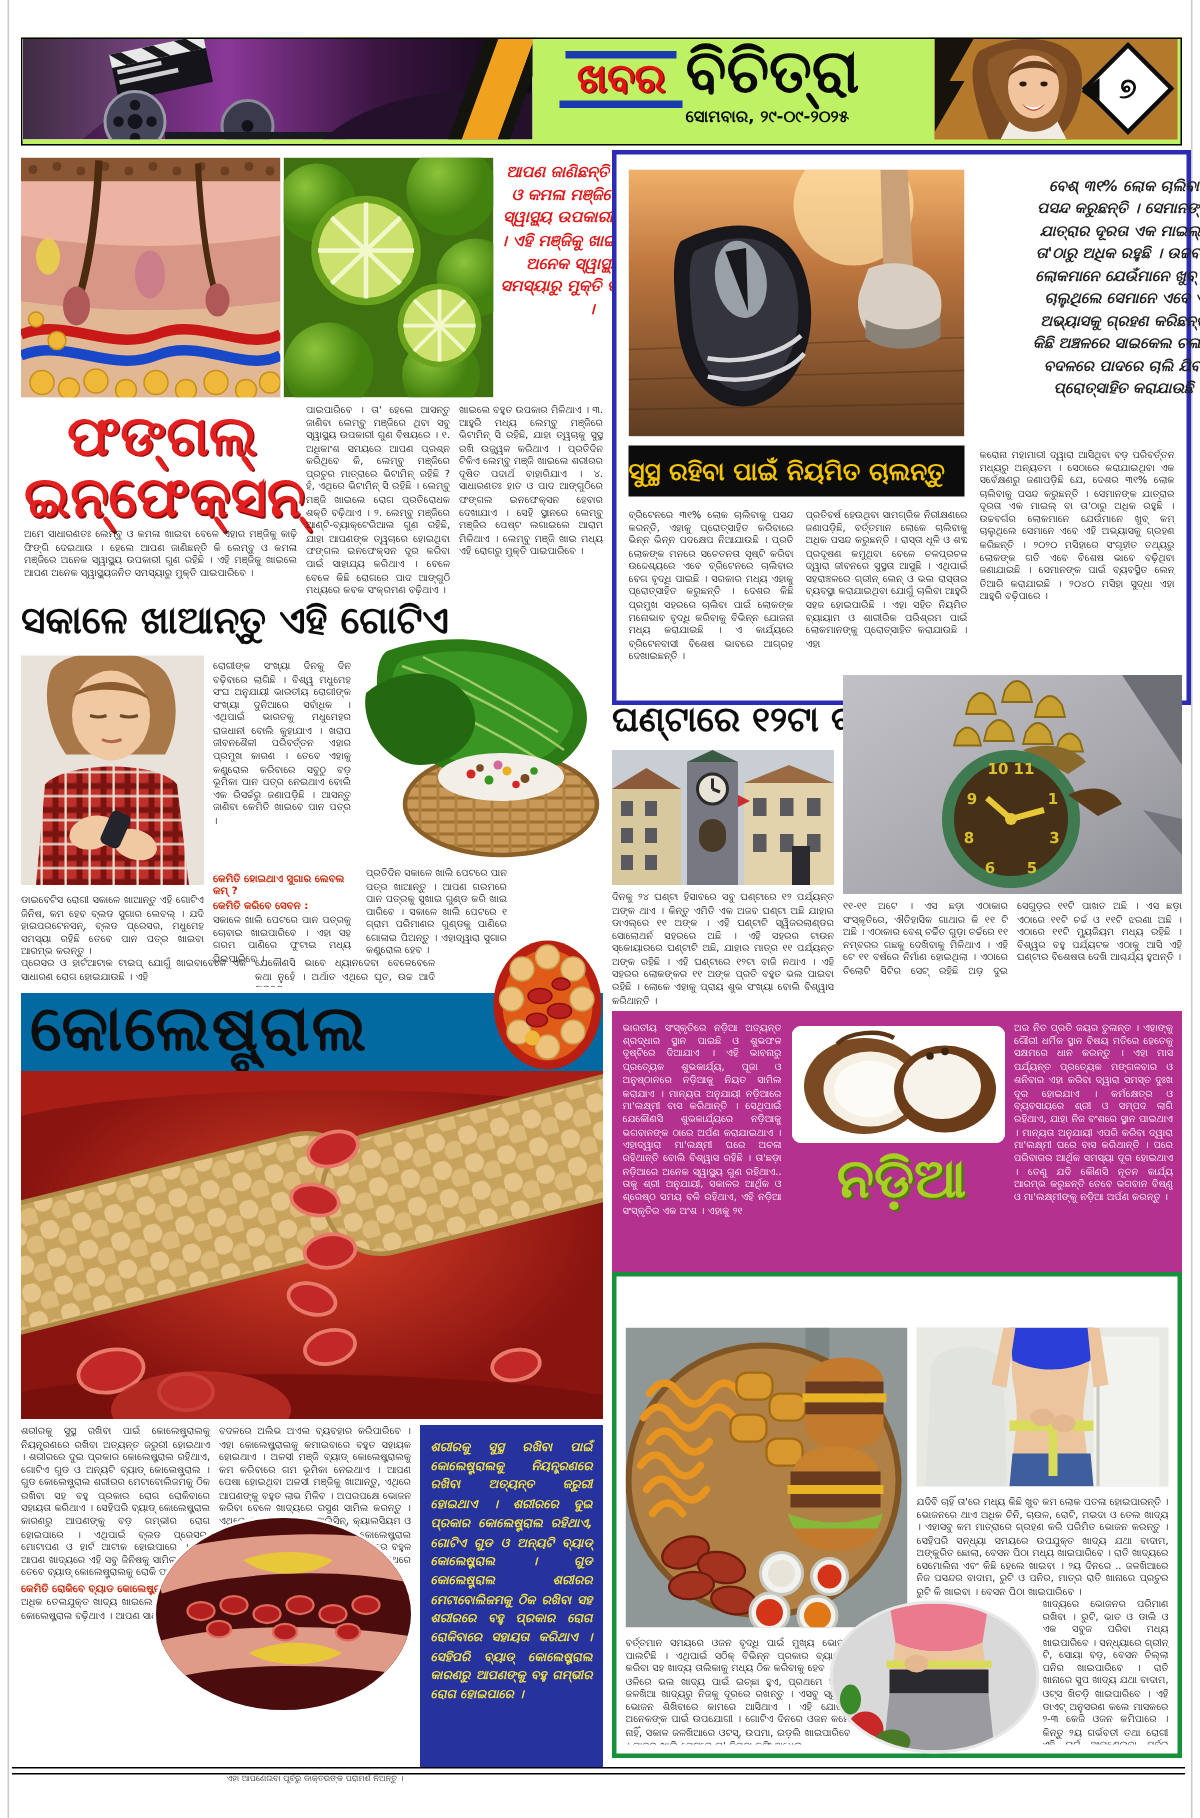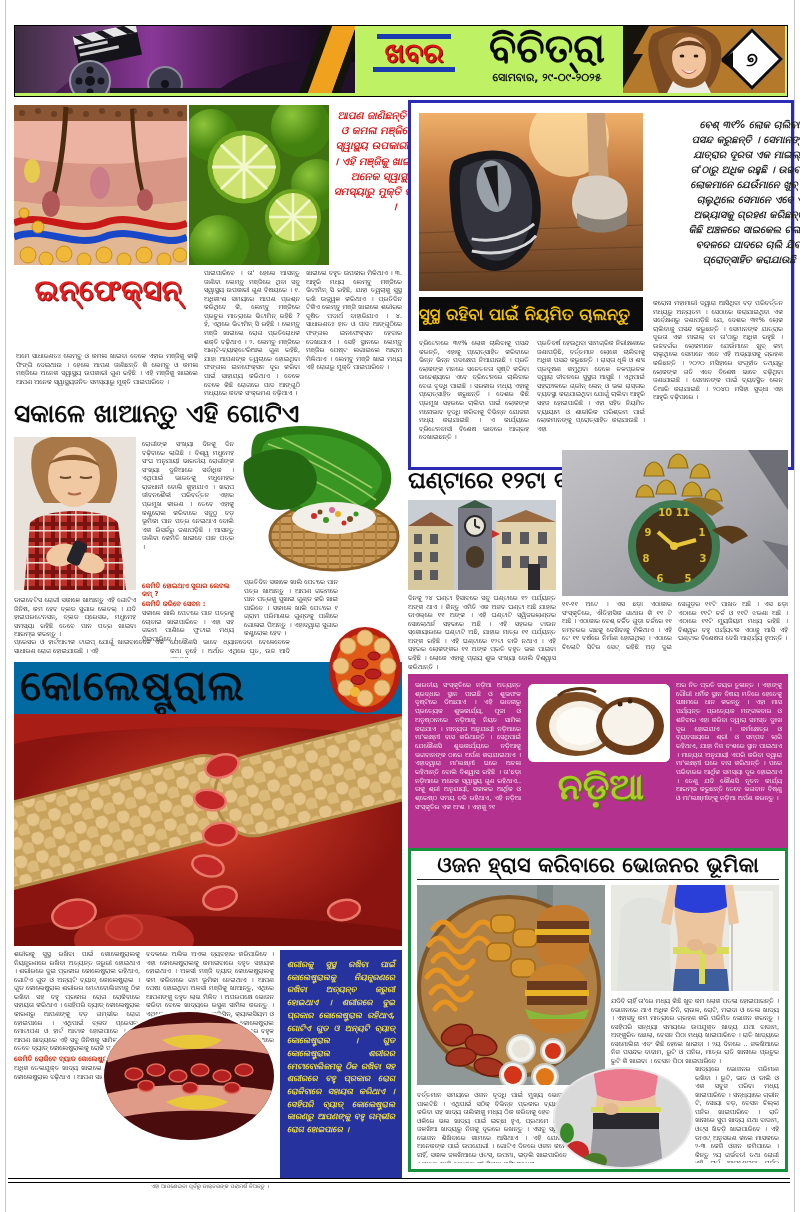--- a/index.html
+++ b/index.html
@@ -77,21 +77,21 @@
       <div class="stripe" style="left:305px;width:24px;background:#f0a21e;"></div>
       <div class="stripe" style="left:329px;width:8px;background:#14140f;"></div>
     </div>
 
     <div class="abs" style="left:356px;top:8px;width:86px;text-align:center;">
       <div style="height:5px;background:#1a3ab0;margin:0 6px;"></div>
       <div style="font-size:27px;font-weight:bold;color:#e01414;line-height:1.05;text-shadow:1px 1px 0 #7a0808;">ଖବର</div>
       <div style="height:5px;background:#1a3ab0;margin:0 2px;"></div>
     </div>
 
-    <div class="abs" style="left:442px;top:0;width:180px;text-align:center;">
+    <div class="abs" style="left:442px;top:0;width:180px;text-align:left;">
       <div style="font-size:40px;font-weight:bold;color:#0a0a0a;line-height:1.1;">ବିଚିତ୍ରା</div>
       <div style="font-size:11px;font-weight:bold;color:#0a0a0a;margin-top:1px;">ସୋମବାର, ୨୯-୦୯-୨୦୨୫</div>
     </div>
 
     <div class="img" style="left:608px;top:0;width:162px;height:67px;background:#b5792b;">
       <svg viewBox="0 0 162 67" preserveAspectRatio="none">
         <rect width="162" height="67" fill="#b5792b"></rect>
         <path d="M0,0 L26,0 L10,28 L20,28 L0,62 Z" fill="#16120c"></path>
         <path d="M30,8 C55,-6 95,-2 98,22 C100,40 92,60 80,67 L36,67 C28,45 20,20 30,8 Z" fill="#7a4a22"></path>
         <path d="M36,14 C50,2 84,4 88,24 C90,40 84,56 76,64 L60,67 C46,56 32,30 36,14 Z" fill="#8f5a2a"></path>
@@ -185,21 +185,22 @@
             <path d="M87,95 L121,129"></path>
             <path d="M121,95 L87,129"></path>
           </g>
         <circle cx="104" cy="112" r="3" fill="#f2f7cc"></circle>
       </g>
     </svg>
   </div>
   <div class="abs kicker" style="left:333px;top:108px;width:122px;">ଆପଣ ଜାଣିଛନ୍ତି କି ଲେମ୍ବୁ ଓ କମଳା ମଞ୍ଜିରେ ଅନେକ ସ୍ୱାସ୍ଥ୍ୟ ଉପକାରୀ ଗୁଣ ରହିଛି । ଏହି ମଞ୍ଜିକୁ ଖାଇଲେ ଆପଣ ଅନେକ ସ୍ୱାସ୍ଥ୍ୟଜନିତ ସମସ୍ୟାରୁ ମୁକ୍ତି ପାଇପାରିବେ ।</div>
 
   <div class="abs" style="left:16px;top:272px;width:184px;text-align:center;">
-    <div class="h-red" style="font-size:29px;margin-top:4px;">ଇନ୍‌ଫେକ୍ସନ୍</div>
+    <div class="h-red" style="font-size:37px;">ଫଙ୍ଗଲ୍</div>
+    <div class="h-red" style="font-size:37px;margin-top:4px;">ଇନ୍‌ଫେକ୍ସନ୍</div>
   </div>
   <div class="abs txt" style="left:16px;top:352px;width:182px;height:50px;overflow:hidden;">ଅମେ ସାଧାରଣତଃ ଲେମ୍ବୁ ଓ କମଳା ଖାଇବା ବେଳେ ଏହାର ମଞ୍ଜିକୁ କାଢ଼ି ଫିଙ୍ଗି ଦେଇଥାଉ । ହେଲେ ଆପଣ ଜାଣିଛନ୍ତି କି ଲେମ୍ବୁ ଓ କମଳା ମଞ୍ଜିରେ ଅନେକ ସ୍ୱାସ୍ଥ୍ୟ ଉପକାରୀ ଗୁଣ ରହିଛି । ଏହି ମଞ୍ଜିକୁ ଖାଇଲେ ଆପଣ ଅନେକ ସ୍ୱାସ୍ଥ୍ୟଜନିତ ସମସ୍ୟାରୁ ମୁକ୍ତି ପାଇପାରିବେ ।</div>
   <div class="abs txt" style="left:204px;top:269px;width:96px;height:133px;overflow:hidden;">ପାଇପାରିବେ । ତା' ହେଲେ ଆସନ୍ତୁ ଜାଣିବା ଲେମ୍ବୁ ମଞ୍ଜିରେ ଥିବା ସବୁ ସ୍ୱାସ୍ଥ୍ୟ ଉପକାରୀ ଗୁଣ ବିଷୟରେ । ୧. ଅଧିକାଂଶ ସମୟରେ ଆପଣ ପ୍ରଶ୍ନ କରିଥିବେ କି, ଲେମ୍ବୁ ମଞ୍ଜିରେ ପ୍ରଚୁର ମାତ୍ରାରେ ଭିଟାମିନ୍ ରହିଛି ? ହଁ, ଏଥିରେ ଭିଟାମିନ୍ ସି ରହିଛି । ଲେମ୍ବୁ ମଞ୍ଜି ଖାଇଲେ ରୋଗ ପ୍ରତିରୋଧକ ଶକ୍ତି ବଢ଼ିଥାଏ । ୨. ଲେମ୍ବୁ ମଞ୍ଜିରେ ଆଣ୍ଟି-ବ୍ୟାକ୍ଟେରିଆଲ ଗୁଣ ରହିଛି, ଯାହା ଆପଣଙ୍କ ତ୍ୱଚାରେ ହୋଇଥିବା ଫଙ୍ଗଲ ଇନଫେକ୍ସନ ଦୂର କରିବା ପାଇଁ ସାହାଯ୍ୟ କରିଥାଏ । ବେଳେ ବେଳେ କିଛି ରୋଗରେ ପାଦ ଆଙ୍ଗୁଠି ମଧ୍ୟରେ କବକ ସଂକ୍ରମଣ ବଢ଼ିଥାଏ ।</div>
   <div class="abs txt" style="left:306px;top:269px;width:96px;height:133px;overflow:hidden;">ଖାଇଲେ ବହୁତ ଉପକାର ମିଳିଥାଏ । ୩. ଆହୁରି ମଧ୍ୟ ଲେମ୍ବୁ ମଞ୍ଜିରେ ଭିଟାମିନ୍ ସି ରହିଛି, ଯାହା ତ୍ୱଚାକୁ ସୁସ୍ଥ ରଖି ଉଜ୍ଜ୍ୱଳ କରିଥାଏ । ପ୍ରତିଦିନ ଟିକିଏ ଲେମ୍ବୁ ମଞ୍ଜି ଖାଇଲେ ଶରୀରର ଦୂଷିତ ପଦାର୍ଥ ବାହାରିଯାଏ । ୪. ସାଧାରଣତଃ ହାତ ଓ ପାଦ ଆଙ୍ଗୁଠିରେ ଫଙ୍ଗଲ ଇନଫେକ୍ସନ ହେବାର ଦେଖାଯାଏ । ସେହି ସ୍ଥାନରେ ଲେମ୍ବୁ ମଞ୍ଜିର ପେଷ୍ଟ ଲଗାଇଲେ ଆରାମ ମିଳିଥାଏ । ଲେମ୍ବୁ ମଞ୍ଜି ଖାଇ ମଧ୍ୟ ଏହି ରୋଗରୁ ମୁକ୍ତି ପାଇପାରିବେ ।</div>
 
   <div class="abs h-black" style="left:14px;top:401px;width:340px;font-size:25px;">ସକାଳେ ଖାଆନ୍ତୁ ଏହି ଗୋଟିଏ</div>
   <div class="img" style="left:14px;top:437px;width:122px;height:153px;">
     <svg viewBox="0 0 122 153" preserveAspectRatio="none">
       <defs>
         <pattern id="plaid" width="16" height="16" patternUnits="userSpaceOnUse">
@@ -488,21 +489,20 @@
         <circle cx="92" cy="20" r="2.5" fill="#3a2410"></circle>
           <circle cx="102" cy="17" r="2.5" fill="#3a2410"></circle>
         <path d="M30,12 C38,4 58,2 68,8" stroke="#5a3416" stroke-width="3" fill="none"></path>
       </svg>
     </div>
     <div class="abs nadia" style="left:118px;top:92px;width:150px;font-size:36px;text-align:center;">ନଡ଼ିଆ</div>
     <div class="abs txt-w" style="left:268px;top:7px;width:106px;height:158px;overflow:hidden;">ଅର ନିତ ପ୍ରତି ଜୟର ତୁଳାନ୍ତ । ଏହାଙ୍କୁ ଗୌରୀ ଧର୍ମିକ ସ୍ଥାନ ବିଷୟ ମତିରେ ହେତେକୁ ସକ୍ଷମରେ ଧାନ କରନ୍ତୁ । ଏହା ମାସ ପର୍ଯ୍ୟନ୍ତ ପ୍ରତ୍ୟେକ ମଙ୍ଗଳବାର ଓ ଶନିବାର ଏହା କରିବା ଦ୍ୱାରା ସମସ୍ତ ଦୁଃଖ ଦୂର ହୋଇଯାଏ । କର୍ମକ୍ଷେତ୍ର ଓ ବ୍ୟବସାୟରେ ଶ୍ରୀ ଓ ସମ୍ପଦ ଲାଗି ରହିଥାଏ, ଯାହା ନିଜ ବଂଶରେ ସ୍ଥାନ ପାଇଥାଏ । ମାନ୍ୟତା ଅନୁଯାୟୀ ଏପରି କରିବା ଦ୍ୱାରା ମା'ଲକ୍ଷ୍ମୀ ଘରେ ବାସ କରିଥାନ୍ତି । ପରେ ପରିବାରର ଆର୍ଥିକ ସମସ୍ୟା ଦୂର ହୋଇଥାଏ । ତେଣୁ ଯଦି କୌଣସି ନୂତନ କାର୍ଯ୍ୟ ଆରମ୍ଭ କରୁଛନ୍ତି ତେବେ ଭଗବାନ ବିଷ୍ଣୁ ଓ ମା'ଲକ୍ଷ୍ମୀଙ୍କୁ ନଡ଼ିଆ ଅର୍ପଣ କରନ୍ତୁ ।</div>
   </div>
 
   <div class="abs greenbox" style="left:408px;top:848px;width:374px;height:318px;">
-    <div class="abs h-black" style="left:6px;top:3px;width:362px;font-size:21px;text-align:center;border-bottom:1.5px solid #222;padding-bottom:3px;">ଓଜନ ହ୍ରାସ କରିବାରେ ଭୋଜନର ଭୂମିକା</div>
     <div class="img" style="left:6px;top:34px;width:188px;height:200px;">
       <svg viewBox="0 0 188 200" preserveAspectRatio="none">
         <rect width="188" height="200" fill="#8f9896"></rect>
         <rect x="120" y="0" width="16" height="200" fill="#7c8684"></rect>
         <circle cx="92" cy="102" r="90" fill="#b08045" stroke="#805626" stroke-width="4"></circle>
         <g stroke="#e89420" stroke-width="5" fill="none" stroke-linecap="round">
           <path d="M16,44 q10,-14 20,0 t20,0 t20,0"></path>
             <path d="M12,60 q10,-14 20,0 t20,0 t20,0"></path>
           <path d="M16,76 q10,-14 20,0 t20,0"></path>
             <path d="M10,92 q10,-14 20,0 t20,0"></path>

